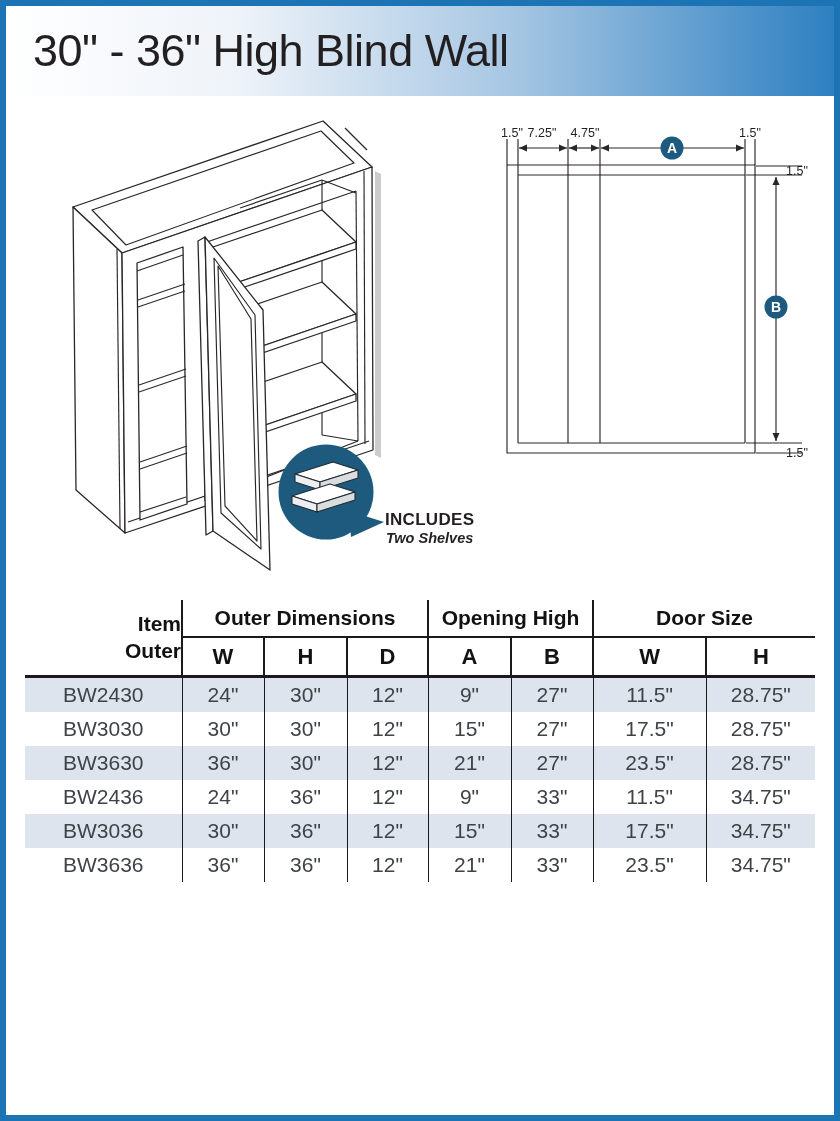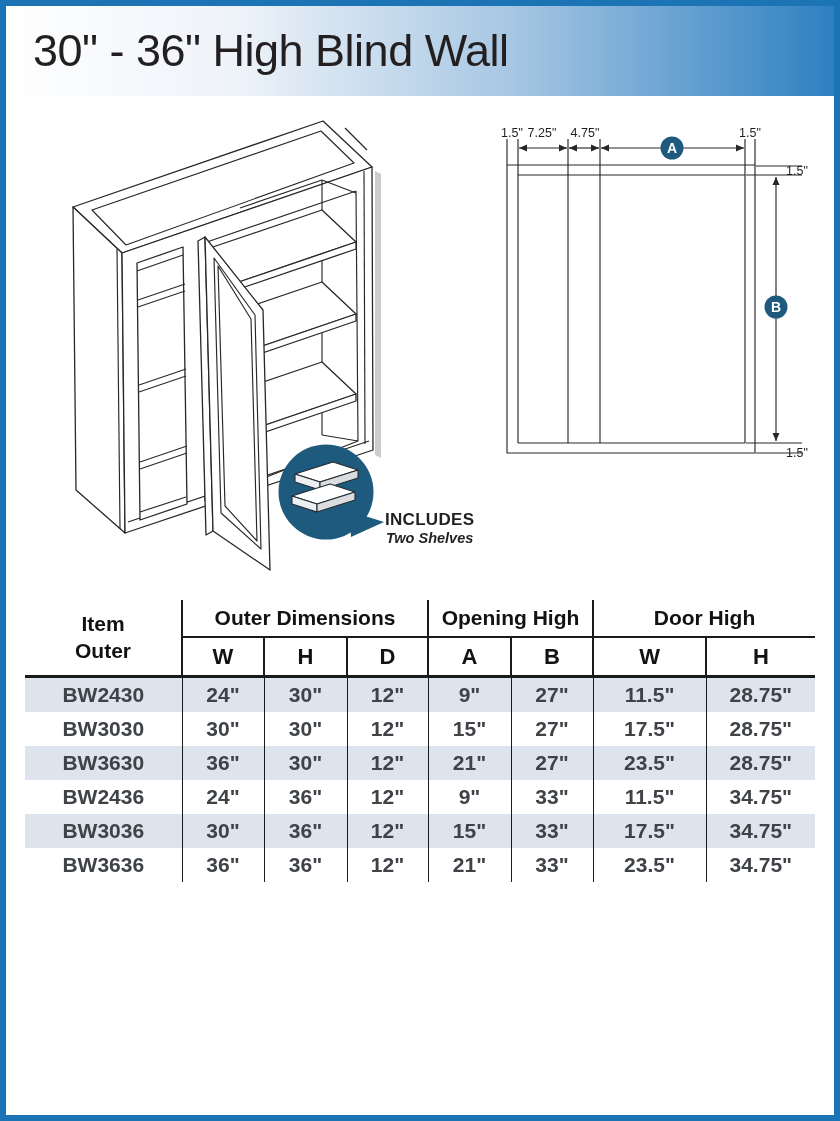--- a/index.html
+++ b/index.html
@@ -44,27 +44,27 @@
   .slab-top { fill:#ffffff; stroke:#242b30; stroke-width:1.1; stroke-linejoin:round; }
   .slab-front { fill:#eceff1; stroke:#242b30; stroke-width:1.1; stroke-linejoin:round; }
   .slab-end { fill:#d9dde0; stroke:#242b30; stroke-width:1.1; stroke-linejoin:round; }
   
   .spec-table {
     position:absolute; left:19px; top:594px;
     border-collapse:collapse; table-layout:fixed;
     width:790px;
   }
   .spec-table th, .spec-table td {
-    padding:0; margin:0; text-align:center; vertical-align:middle;font-weight:bold;
+    padding:0; margin:0; text-align:center; vertical-align:middle;
   }
   .spec-table thead tr.group-row th { height:36px; font-size:21px; font-weight:bold; color:#121212; }
   .spec-table thead tr.sub-row th { height:37px; font-size:22px; font-weight:bold; color:#121212; }
   .spec-table th.item-code {
     font-size:21px; font-weight:bold; color:#121212;
-    border-bottom:3px solid #1a1a1a; line-height:1.25;
+    border-bottom:3px solid #1a1a1a; line-height:1.25;text-align:right;
   }
   .spec-table th.group-cell {
     border-left:2px solid #1a1a1a;
     border-bottom:2px solid #1a1a1a;
     text-align:center;
   }
   .spec-table tr.sub-row th.sub-cell {
     border-left:2px solid #1a1a1a;
     border-bottom:3px solid #1a1a1a;
   }
@@ -209,21 +209,21 @@
         <col style="width:109px">
     </colgroup>
     <thead>
       <tr class="group-row">
         <th class="item-code" rowspan="2">
           <span>Item</span><br>
           <span>Outer</span>
         </th>
         <th class="group-cell" colspan="3">Outer Dimensions</th>
         <th class="group-cell" colspan="2">Opening High</th>
-        <th class="group-cell" colspan="2">Door High</th>
+        <th class="group-cell" colspan="2">Door Size</th>
       </tr>
       <tr class="sub-row">
         <th class="sub-cell">W</th>
         <th class="sub-cell">H</th>
         <th class="sub-cell">D</th>
         <th class="sub-cell">A</th>
         <th class="sub-cell">B</th>
         <th class="sub-cell">W</th>
         <th class="sub-cell">H</th>
       </tr>

